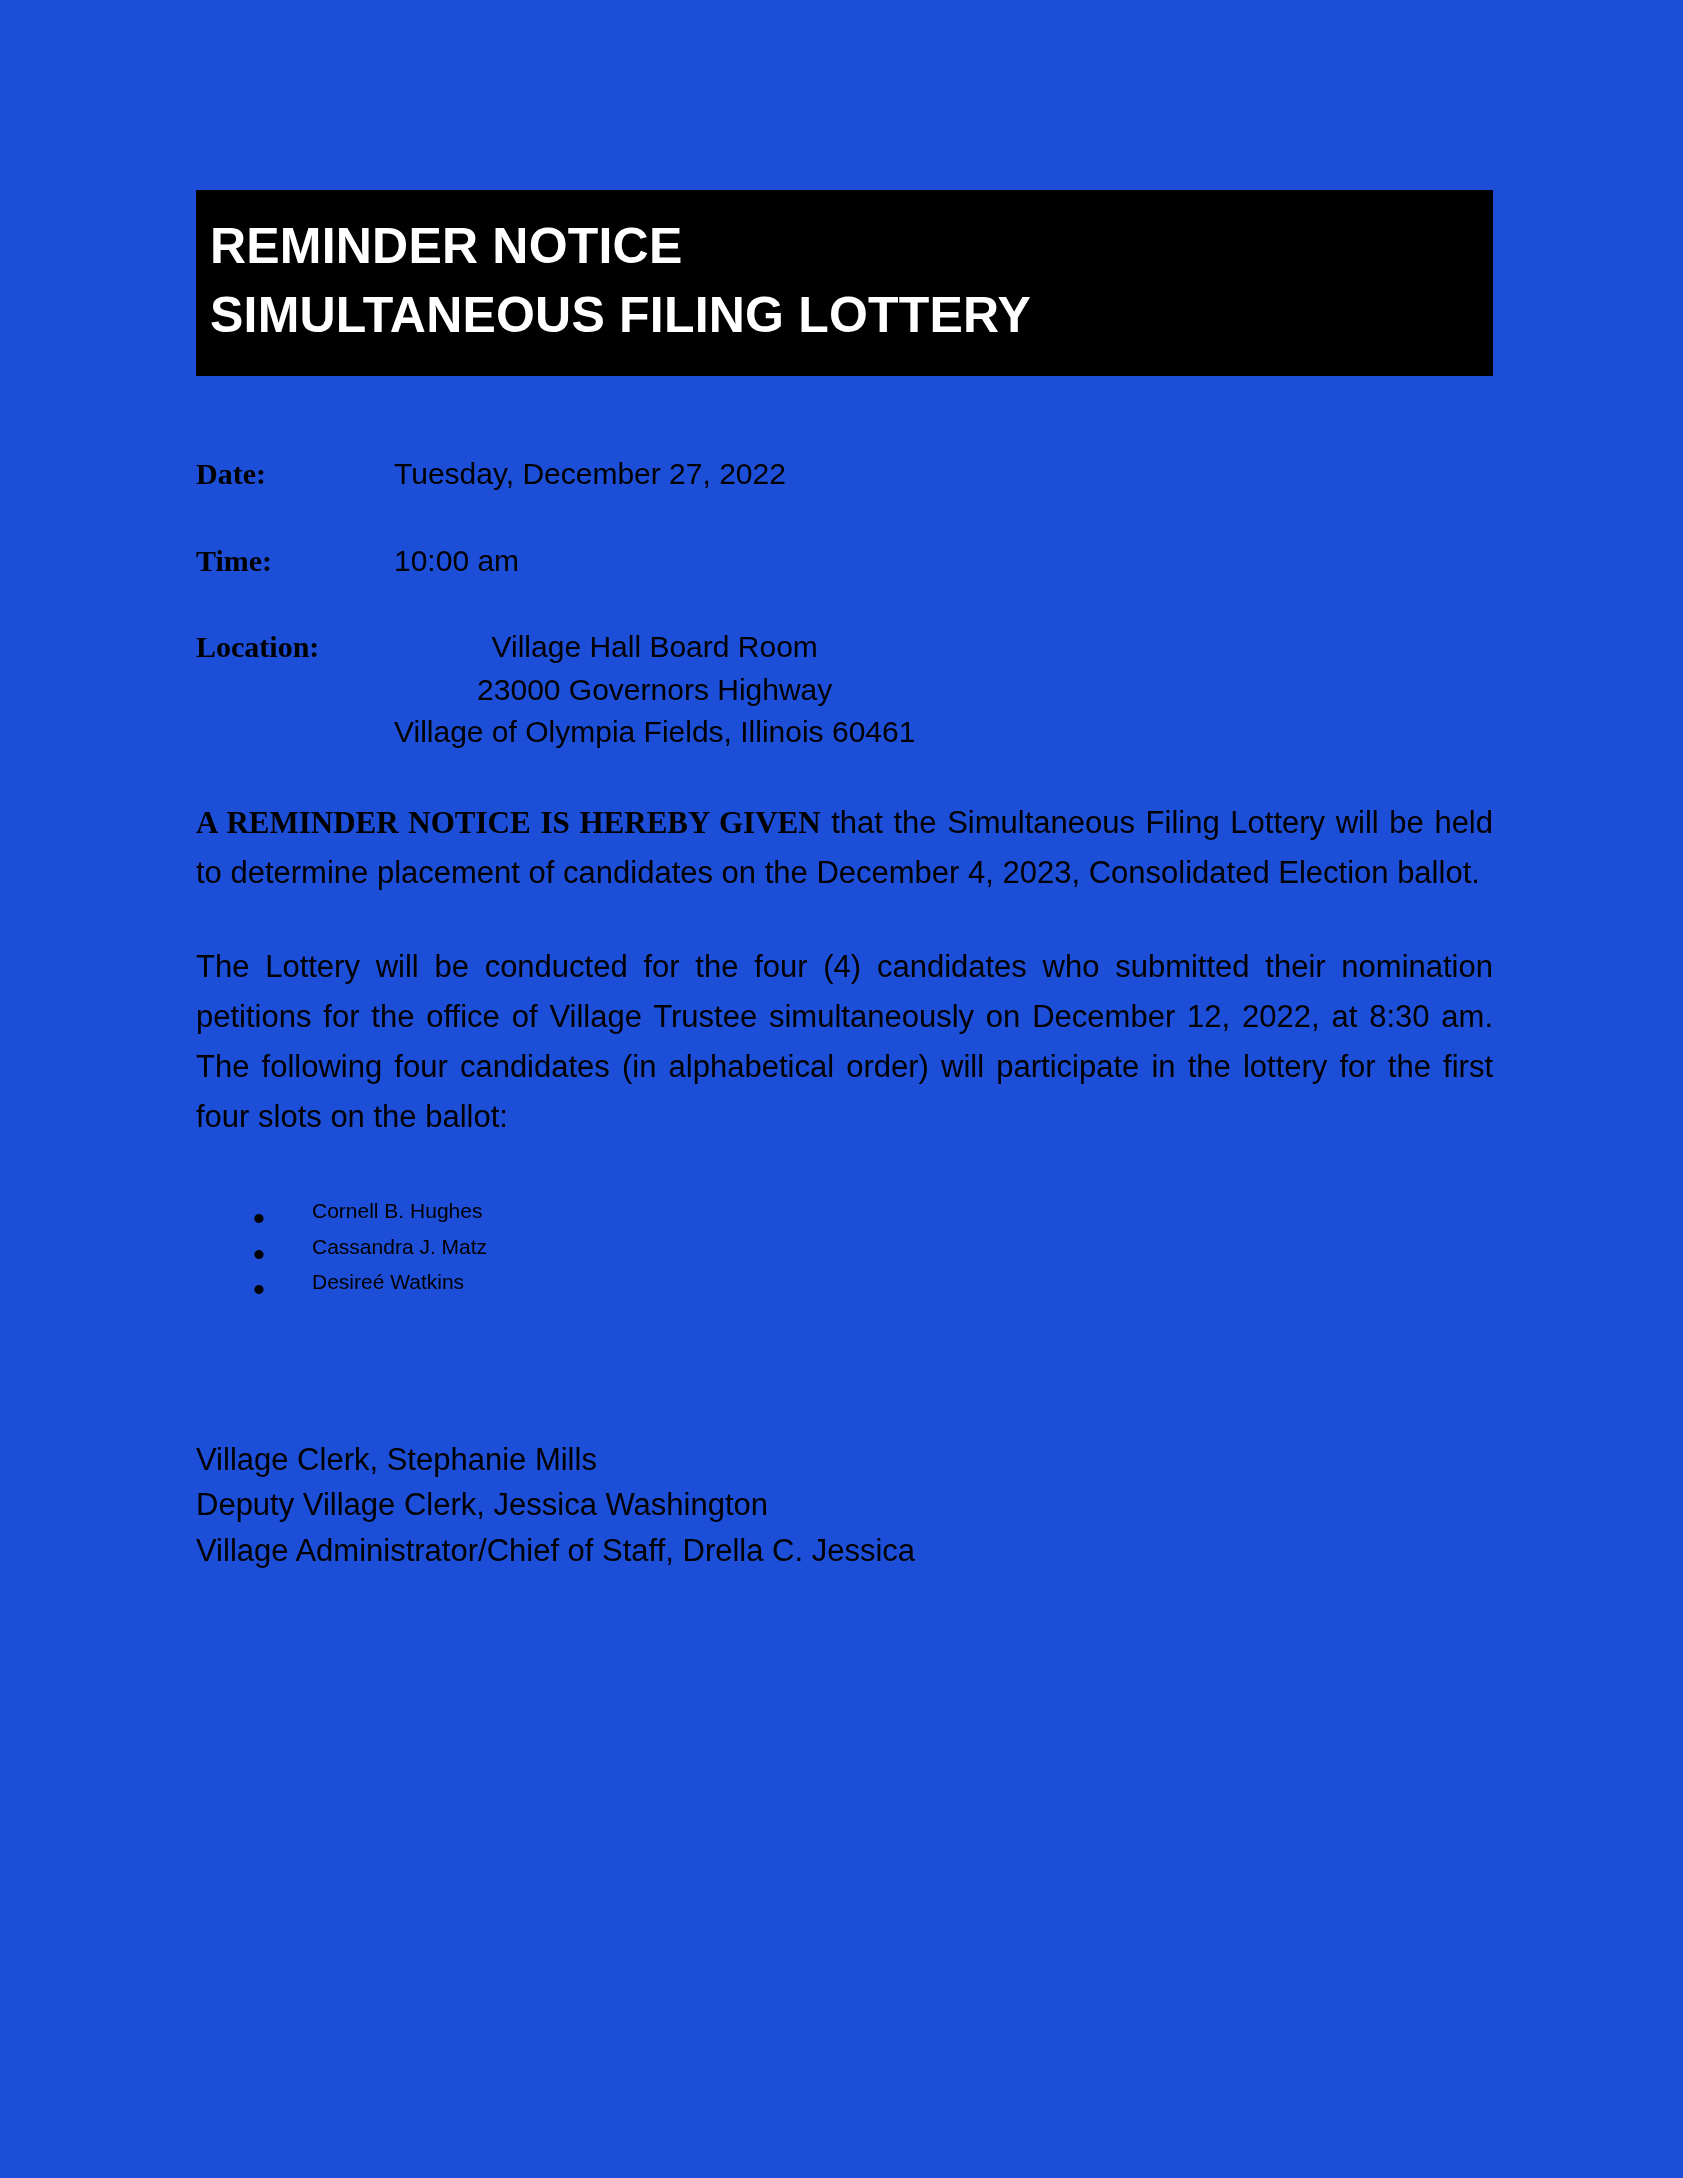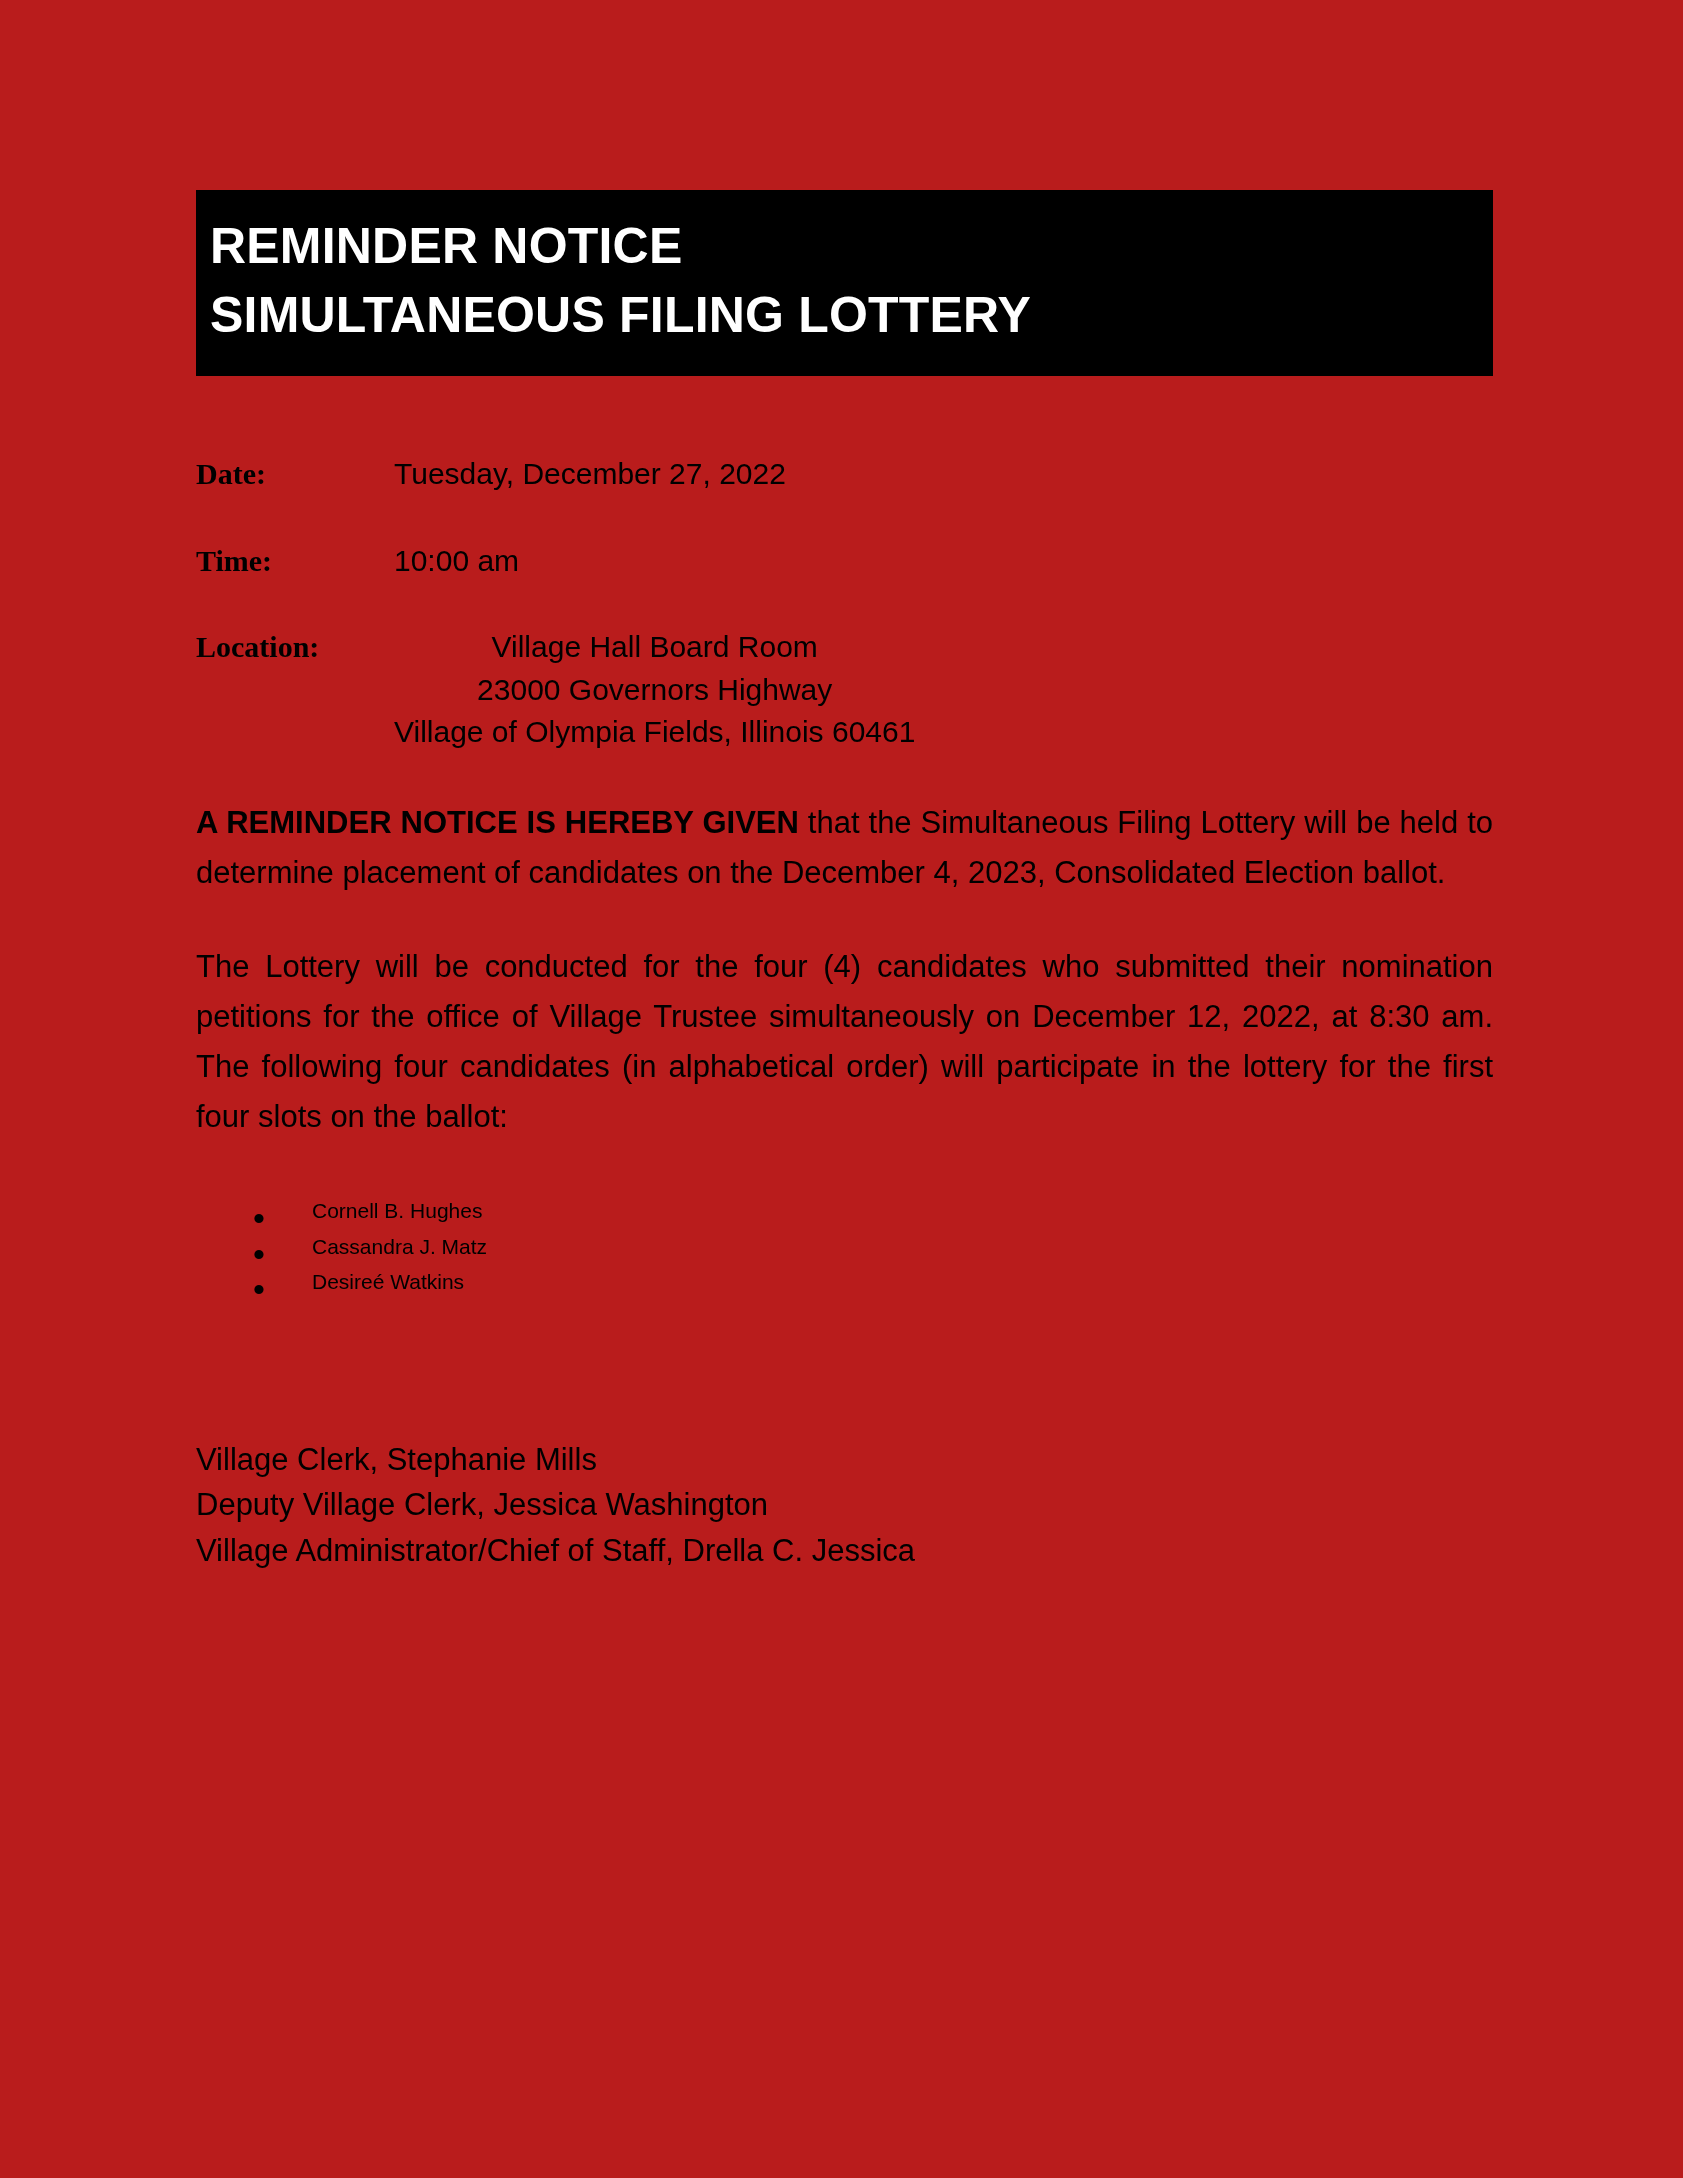--- a/index.html
+++ b/index.html
@@ -12,21 +12,21 @@
     height: 2178px;
     font-family: "Liberation Sans", sans-serif;
     color: #000000;
     -webkit-font-smoothing: antialiased;
   }
 
   .page {
     position: relative;
     width: 1683px;
     height: 2178px;
-    background: #b91c1c;
+    background: #1d4ed8;
     box-sizing: border-box;
   }
 
   .doc {
     position: absolute;
     left: 196px;
     top: 0;
     width: 1297px;
   }
 
@@ -75,20 +75,21 @@
   
   .body-para {
     font-size: 31px;
     line-height: 1.61;
     text-align: justify;
     text-justify: inter-word;
     margin-top: 44px;
   }
   .body-para .lead {
     font-weight: bold;
+    font-family: Liberation Serif, serif;
   }
 
   
   .candidates {
     margin: 55px 0 0 0;
     padding: 0 0 0 57px;
     list-style: none;
   }
   .candidate-item {
     font-size: 21px;

